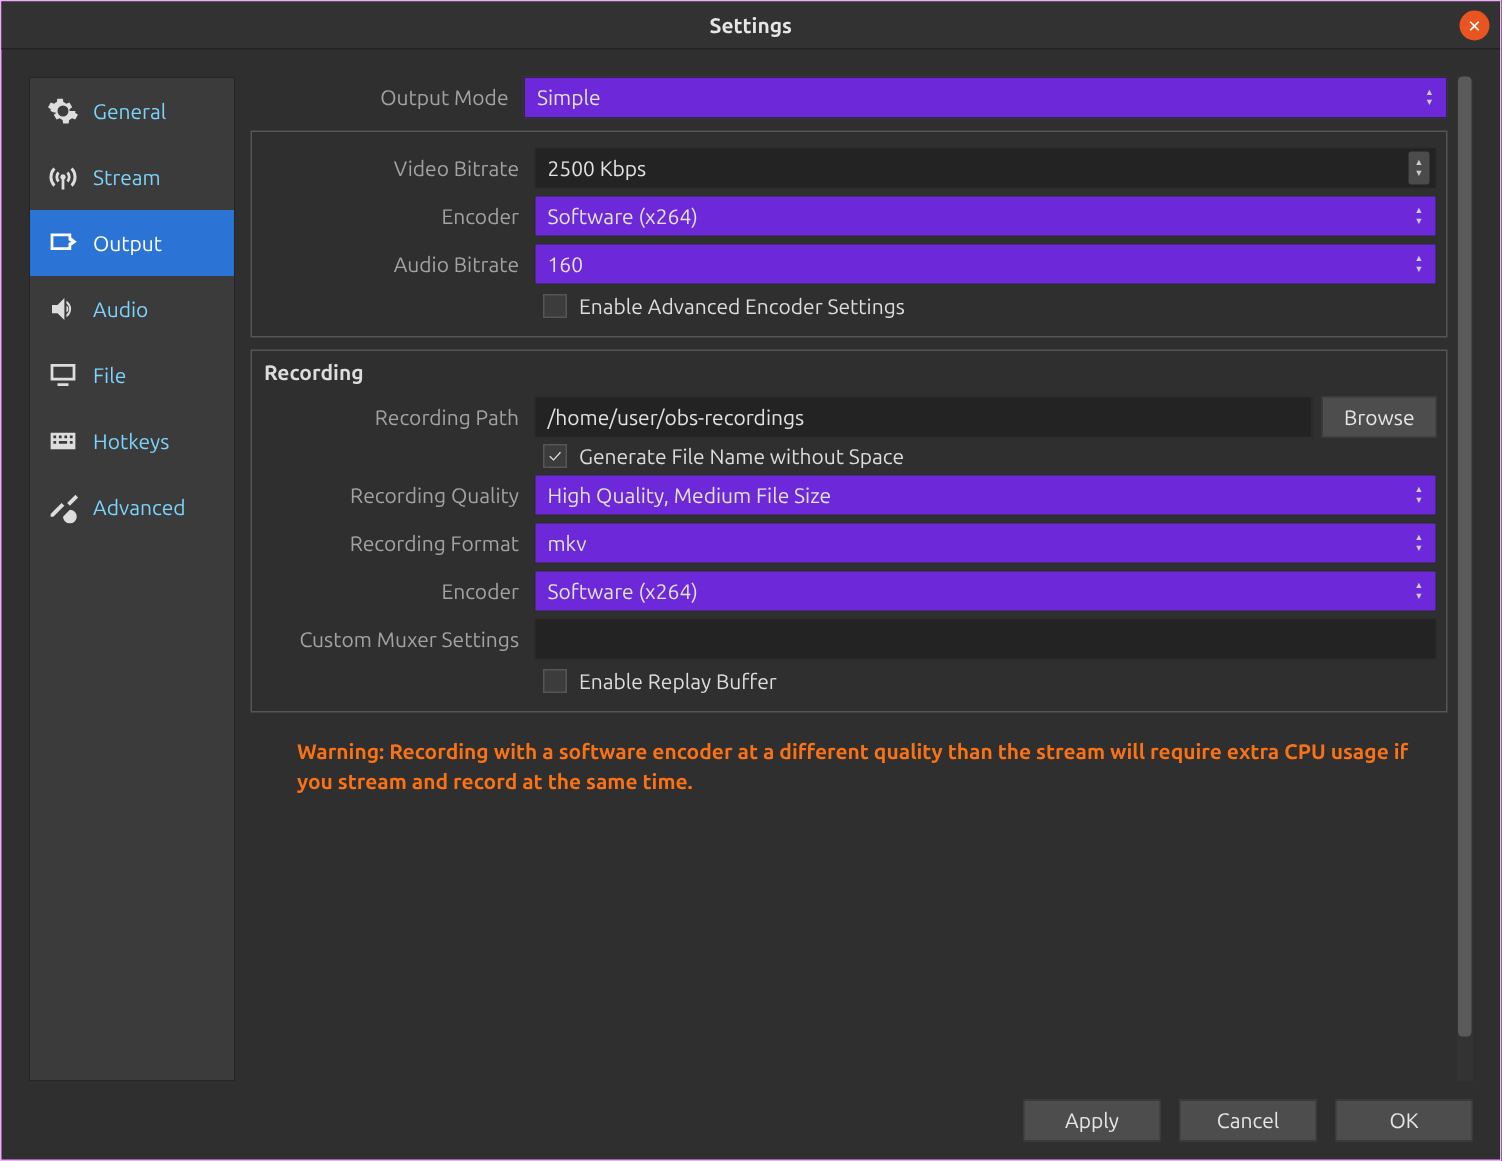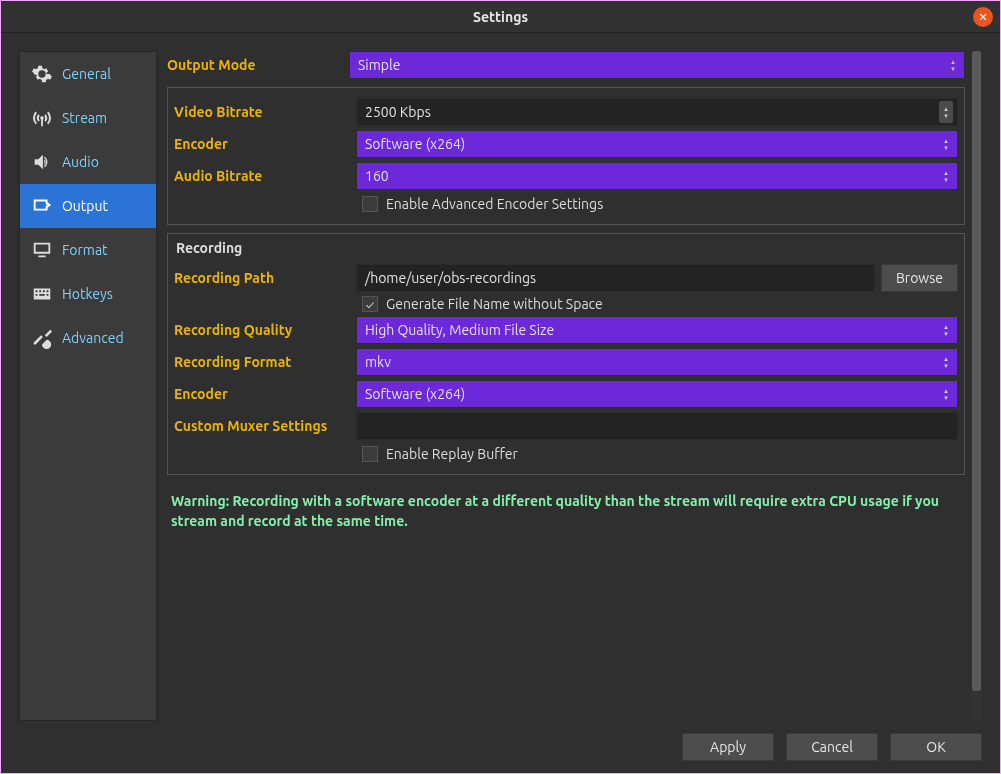--- a/index.html
+++ b/index.html
@@ -9,34 +9,34 @@
   .titlebar .title { font-weight:bold; color:#e6e6e6; }
   .close-btn { position:absolute; right:7px; top:6px; width:20px; height:20px; background:#e95420; border-radius:50%; display:flex; align-items:center; justify-content:center; color:#fff; font-size:11px; cursor:pointer; }
   .content { display:flex; height:calc(100% - 32px - 52px); padding:18px 18px 0 18px; gap:10px; }
   .sidebar { width:138px; background:#3b3b3b; display:flex; flex-direction:column; border:1px solid #262626;}
   .side-item { display:flex; align-items:center; gap:8px; padding:0 10px; height:44px; color:#7dd3fc; cursor:pointer; }
   .side-item.selected { background:#2b74d6; color:#fff; }
   .side-icon { width:24px; height:24px; display:flex; align-items:center; justify-content:center; }
   .main { flex:1; display:flex; gap:6px;}
   .main-inner { flex:1; display:flex; flex-direction:column; gap:8px;}
   .row { display:flex; align-items:center; gap:6px; }
-  .label { width:176px; color:#eab308; padding-right:4px;font-weight:bold;}
+  .label { width:176px; text-align:right; color:#a3a3a3; padding-right:4px;}
   .field { flex:1; }
   .select, .spin, .textinput { background:#6d28d9; border:1px solid #2c2c2c; color:#e2e2e2; height:28px; display:flex; align-items:center; padding:0 8px; position:relative; }
   .textinput { background:#232323; }
   .spin { background:#232323; }
   .spin-arrows, .sel-arrows { position:absolute; right:4px; top:2px; bottom:2px; width:14px; display:flex; flex-direction:column; justify-content:center; align-items:center; font-size:7px; line-height:7px; color:#ccc; background:#4b4b4b; border-radius:2px;}
   .sel-arrows { background:transparent; }
   .group { border:1px solid #555; padding:10px 6px 12px 6px; position:relative; }
   .group-title { position:relative; top:-4px; left:0px; font-weight:bold; color:#ddd; padding:0 2px; margin-bottom:4px;}
   .chk { display:flex; align-items:center; gap:8px; margin-left:188px; color:#ddd; }
   .chkbox { width:16px; height:16px; background:#3c3c3c; border:1px solid #555; display:flex; align-items:center; justify-content:center; font-size:12px;}
   .chkbox.checked::after{content:"✓"; color:#ddd; font-size:12px;}
   .btn { background:#4d4d4d; border:1px solid #3a3a3a; color:#e6e6e6; height:28px; padding:0 14px; display:flex; align-items:center; cursor:pointer;}
-  .warning { color:#86efac; font-weight:bold; padding:8px 4px 0 4px; line-height:1.45;}
+  .warning { color:#f97316; font-weight:bold; padding:8px 4px 0 4px; line-height:1.45;margin-left:27px;}
   .scrollbar { width:11px; background:#333; position:relative; }
   .scroll-thumb { position:absolute; top:0; left:1px; right:1px; height:640px; background:#5a5a5a; border-radius:3px;}
   .footer { position:absolute; bottom:0; left:12px; right:0; height:52px; display:flex; justify-content:flex-end; align-items:center; gap:12px; padding:0 18px;}
   .footer .btn { width:92px; justify-content:center;}
   .underline-first::first-letter{text-decoration:underline;}
   svg { fill:#ddd; }
   .side-item.selected svg { fill:#fff; }
 </style>
 </head>
 <body>
@@ -62,43 +62,43 @@
         <span>General</span>
       </div>
       <div class="side-item">
         <span class="side-icon">
             <svg width="22" height="22" viewBox="0 0 24 24">
               <path d="M5 5a10 10 0 000 14l1.5-1.5a8 8 0 010-11L5 5zm14 0l-1.5 1.5a8 8 0 010 11L19 19a10 10 0 000-14zM8 8a6 6 0 000 8l1.5-1.5a4 4 0 010-5L8 8zm8 0l-1.5 1.5a4 4 0 010 5L16 16a6 6 0 000-8zm-4 2a2 2 0 00-1 3.7V21h2v-7.3A2 2 0 0012 10z"></path>
             </svg>
           </span>
         <span>Stream</span>
       </div>
+      <div class="side-item selected">
+        <span class="side-icon">
+            <svg width="22" height="22" viewBox="0 0 24 24">
+              <path d="M3 5h15v3l4 3-4 3v3H3V5zm2 2v8h11v-3l2-1-2-1V7H5z"></path>
+            </svg>
+          </span>
+        <span>Output</span>
+      </div>
       <div class="side-item">
         <span class="side-icon">
             <svg width="22" height="22" viewBox="0 0 24 24">
               <path d="M4 9v6h4l5 5V4L8 9H4zm12 3a3 3 0 00-1.5-2.6v5.2A3 3 0 0016 12zm-1.5-6v2a5 5 0 010 8v2a7 7 0 000-12z"></path>
             </svg>
           </span>
         <span>Audio</span>
       </div>
-      <div class="side-item selected">
-        <span class="side-icon">
-            <svg width="22" height="22" viewBox="0 0 24 24">
-              <path d="M3 5h15v3l4 3-4 3v3H3V5zm2 2v8h11v-3l2-1-2-1V7H5z"></path>
-            </svg>
-          </span>
-        <span>Output</span>
-      </div>
       <div class="side-item">
         <span class="side-icon">
             <svg width="22" height="22" viewBox="0 0 24 24">
               <path d="M3 4h18v12H3V4zm2 2v8h14V6H5zm3 12h8v2H8v-2z"></path>
             </svg>
           </span>
-        <span>Format</span>
+        <span>File</span>
       </div>
       <div class="side-item">
         <span class="side-icon">
             <svg width="22" height="22" viewBox="0 0 24 24">
               <path d="M3 6h18v12H3V6zm2 2v2h2V8H5zm4 0v2h2V8H9zm4 0v2h2V8h-2zm4 0v2h2V8h-2zM5 12v2h2v-2H5zm4 0v2h6v-2H9zm8 0v2h2v-2h-2z"></path>
             </svg>
           </span>
         <span>Hotkeys</span>
       </div>
       <div class="side-item">

